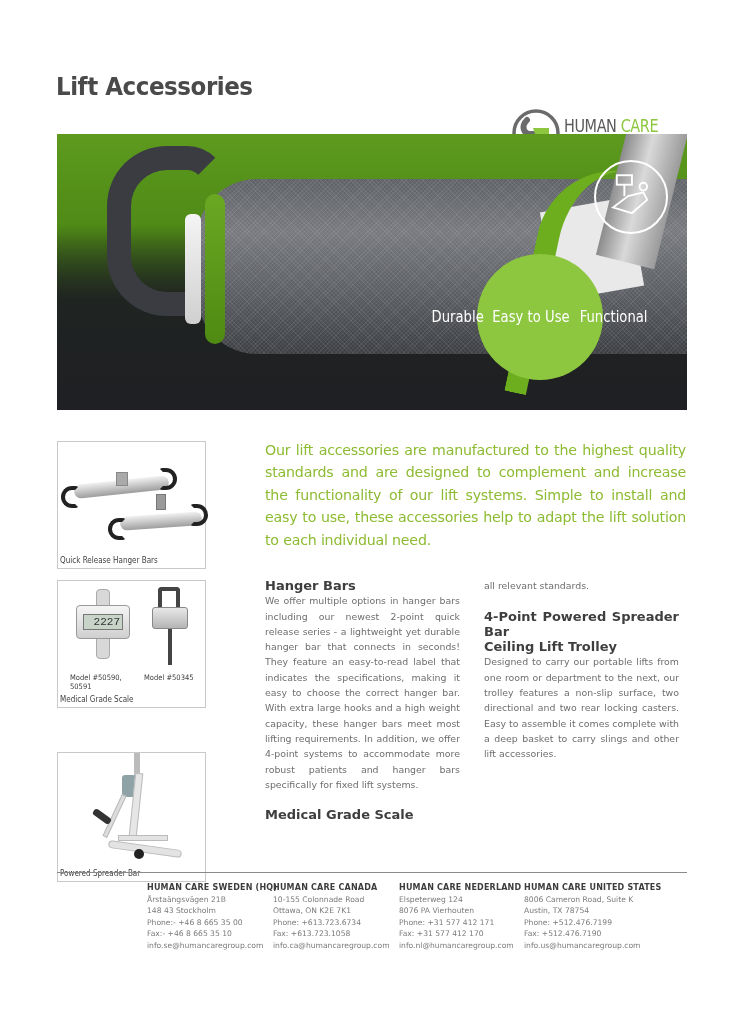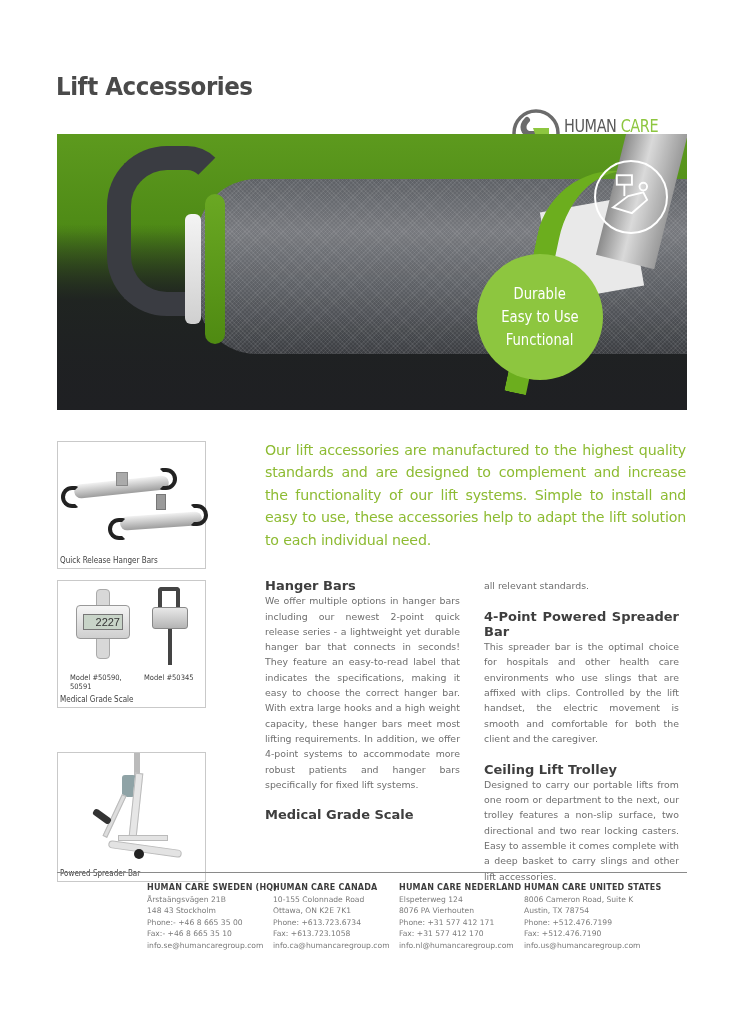--- a/index.html
+++ b/index.html
@@ -65,21 +65,21 @@
       position: absolute; left: 555px; top: -10px; width: 60px; height: 140px;
       background: linear-gradient(90deg, #8b8b8b, #d9d9d9 45%, #9a9a9a);
       transform: rotate(14deg);
     }
     .hero-icon-circle {
       position: absolute; left: 537px; top: 26px; width: 74px; height: 74px; border-radius: 50%;
       border: 2px solid #ffffff; background: rgba(255,255,255,0.04);
     }
     .hero-badge {
       position: absolute; left: 420px; top: 120px; width: 126px; height: 126px; border-radius: 50%;
-      background: #8dc63f; display: flex; flex-direction: column; justify-content: center; align-items: center;
+      background: #8dc63f; display: flex; flex-direction: row; justify-content: center; align-items: center;
     }
     .hero-badge span {
       color: #ffffff; font-size: 15px; line-height: 23px;
       transform: scaleX(0.88); white-space: nowrap;
     }
 
     .thumb {
       position: absolute; left: 57px; width: 149px; border: 1px solid #c9c9c9; background: #fff;
     }
     .thumb-caption { position: absolute; left: 2px; bottom: 3px; font-size: 8px; color: #3d3d3d; white-space: nowrap; transform: scaleX(0.9); transform-origin: left; }
@@ -152,21 +152,21 @@
   <div class="bar-shape" style="left:62px;top:72px;width:82px;transform:rotate(-4deg);"></div>
   <div style="position:absolute;left:98px;top:52px;width:10px;height:16px;background:#9a9a9a;border:1px solid #777;"></div>
   <div class="hook-shape" style="left:50px;top:76px;"></div>
   <div class="hook-shape" style="left:132px;top:62px;transform:scaleX(-1);"></div>
   <div class="thumb-caption">Quick Release Hanger Bars</div>
 </div>
 
 <div class="thumb" style="top:580px;height:128px;">
   <div style="position:absolute;left:38px;top:8px;width:14px;height:70px;background:#d8d8d8;border:1px solid #aaa;border-radius:4px;"></div>
   <div style="position:absolute;left:18px;top:24px;width:54px;height:34px;background:linear-gradient(180deg,#f5f5f5,#cfcfcf);border:1px solid #999;border-radius:4px;">
-    <div style="position:absolute;left:6px;top:8px;width:40px;height:16px;background:#c8d4c8;border:1px solid #777;font-size:11px;line-height:14px;text-align:right;padding-right:2px;font-family:Liberation Sans, sans-serif;color:#333;">2227</div>
+    <div style="position:absolute;left:6px;top:8px;width:40px;height:16px;background:#c8d4c8;border:1px solid #777;font-size:11px;line-height:14px;text-align:right;padding-right:2px;font-family:Liberation Mono, monospace;color:#333;">2227</div>
   </div>
   <div style="position:absolute;left:100px;top:6px;width:22px;height:20px;border:4px solid #444;border-radius:4px 4px 0 0;border-bottom:none;"></div>
   <div style="position:absolute;left:94px;top:26px;width:36px;height:22px;background:linear-gradient(180deg,#e8e8e8,#b5b5b5);border:1px solid #888;border-radius:3px;"></div>
   <div style="position:absolute;left:110px;top:48px;width:4px;height:36px;background:#444;"></div>
   <div class="thumb-sub" style="left:12px;top:92px;">
     <span style="white-space:pre;">Model #50590,
 50591</span>
   </div>
   <div class="thumb-sub" style="left:86px;top:92px;">Model #50345</div>
   <div class="thumb-caption">Medical Grade Scale</div>
@@ -188,21 +188,20 @@
 
 <div class="col" style="left:265px;top:578px;">
   <h3>Hanger Bars</h3>
   <p>We offer multiple options in hanger bars including our newest 2-point quick release series - a lightweight yet durable hanger bar that connects in seconds! They feature an easy-to-read label that indicates the specifications, making it easy to choose the correct hanger bar. With extra large hooks and a high weight capacity, these hanger bars meet most lifting requirements. In addition, we offer 4-point systems to accommodate more robust patients and hanger bars specifically for fixed lift systems.</p>
   <h3>Medical Grade Scale</h3>
 </div>
 
 <div class="col" style="left:484px;top:578px;">
   <p>all relevant standards.</p>
   <h3>4-Point Powered Spreader Bar</h3>
-  <p>This spreader bar is the optimal choice for hospitals and other health care environments who use slings that are affixed with clips. Controlled by the lift handset, the electric movement is smooth and comfortable for both the client and the caregiver.</p>
   <h3>Ceiling Lift Trolley</h3>
   <p>Designed to carry our portable lifts from one room or department to the next, our trolley features a non-slip surface, two directional and two rear locking casters. Easy to assemble it comes complete with a deep basket to carry slings and other lift accessories.</p>
 </div>
 
 <div class="footer-rule"></div>
 
 <div class="office" style="left:147px;">
   <h4>HUMAN CARE SWEDEN (HQ)</h4>
   <div>Årstaängsvägen 21B</div>
   <div>148 43 Stockholm</div>

